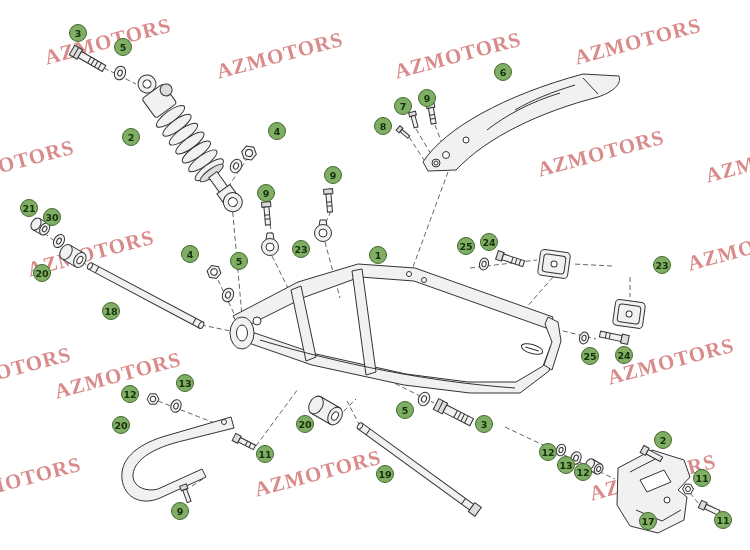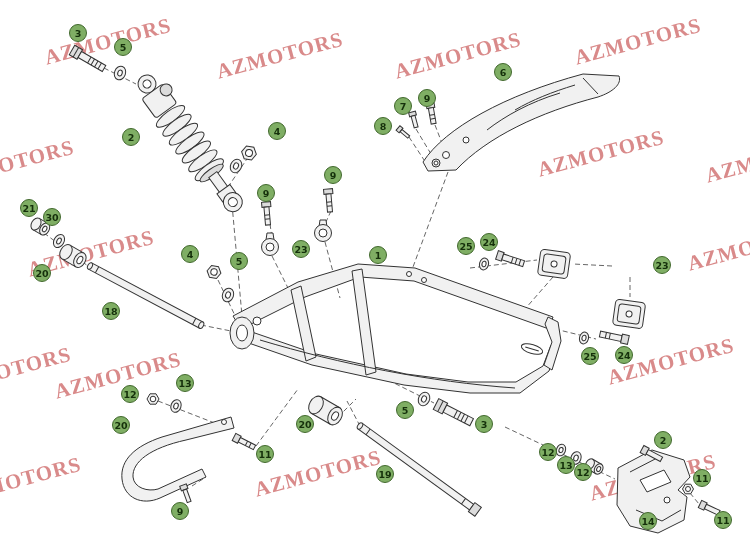--- a/index.html
+++ b/index.html
@@ -359,16 +359,16 @@
       <div class="callout" style="left: 171px; top: 502px;">9</div>
       <div class="callout" style="left: 296px; top: 415px;">20</div>
       <div class="callout" style="left: 396px; top: 401px;">5</div>
       <div class="callout" style="left: 475px; top: 415px;">3</div>
       <div class="callout" style="left: 376px; top: 465px;">19</div>
       <div class="callout" style="left: 539px; top: 443px;">12</div>
       <div class="callout" style="left: 557px; top: 456px;">13</div>
       <div class="callout" style="left: 574px; top: 463px;">12</div>
       <div class="callout" style="left: 654px; top: 431px;">2</div>
       <div class="callout" style="left: 693px; top: 469px;">11</div>
-      <div class="callout" style="left: 639px; top: 512px;">14</div>
+      <div class="callout" style="left: 639px; top: 512px;">17</div>
       <div class="callout" style="left: 714px; top: 511px;">11</div>
     </div>
 </div>
 
 </body></html>

